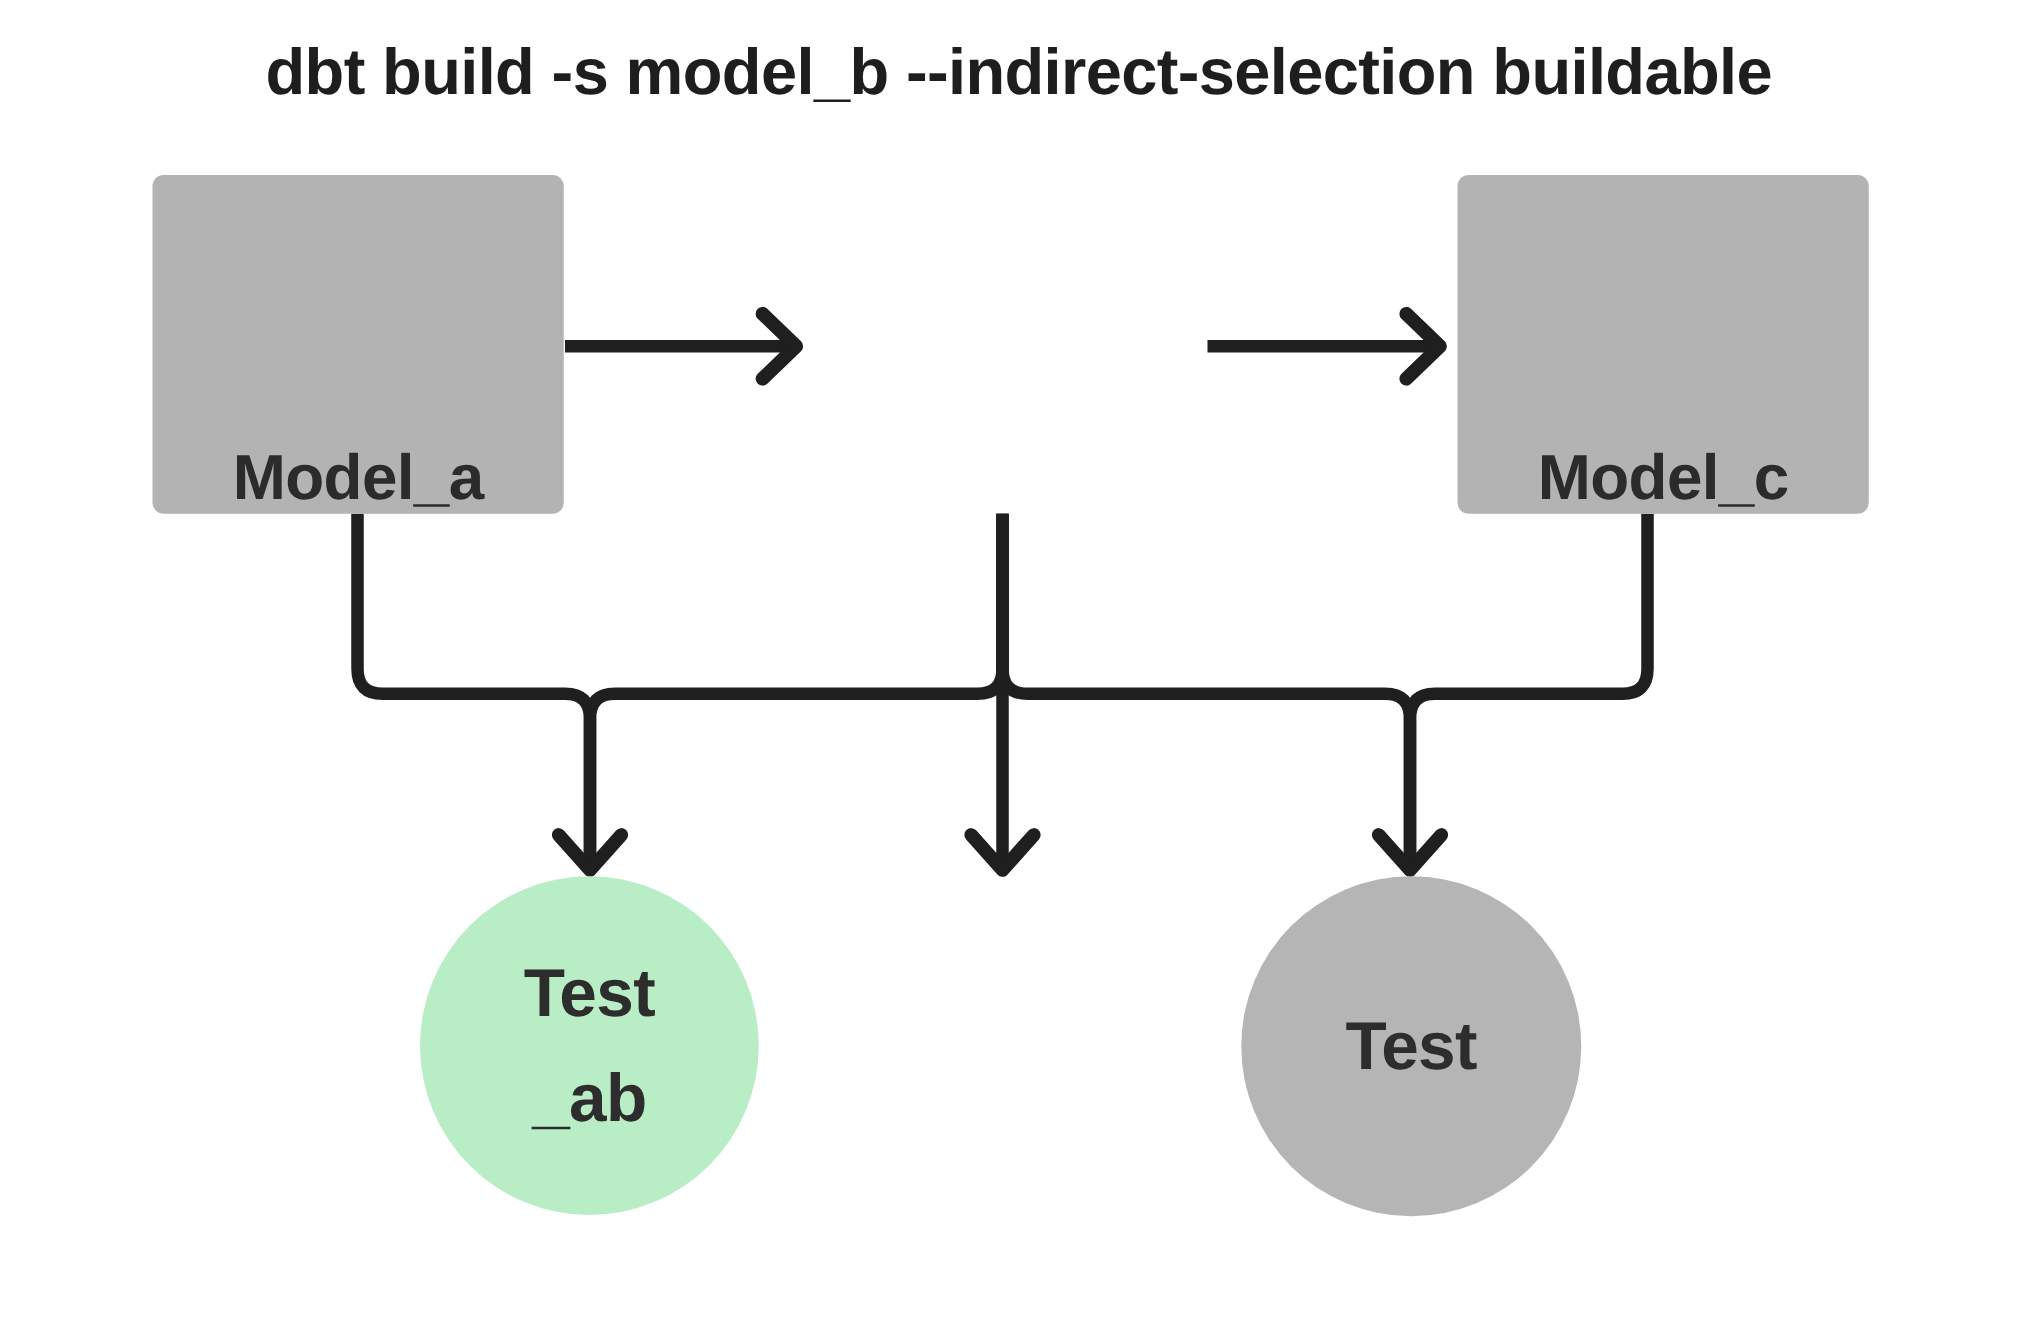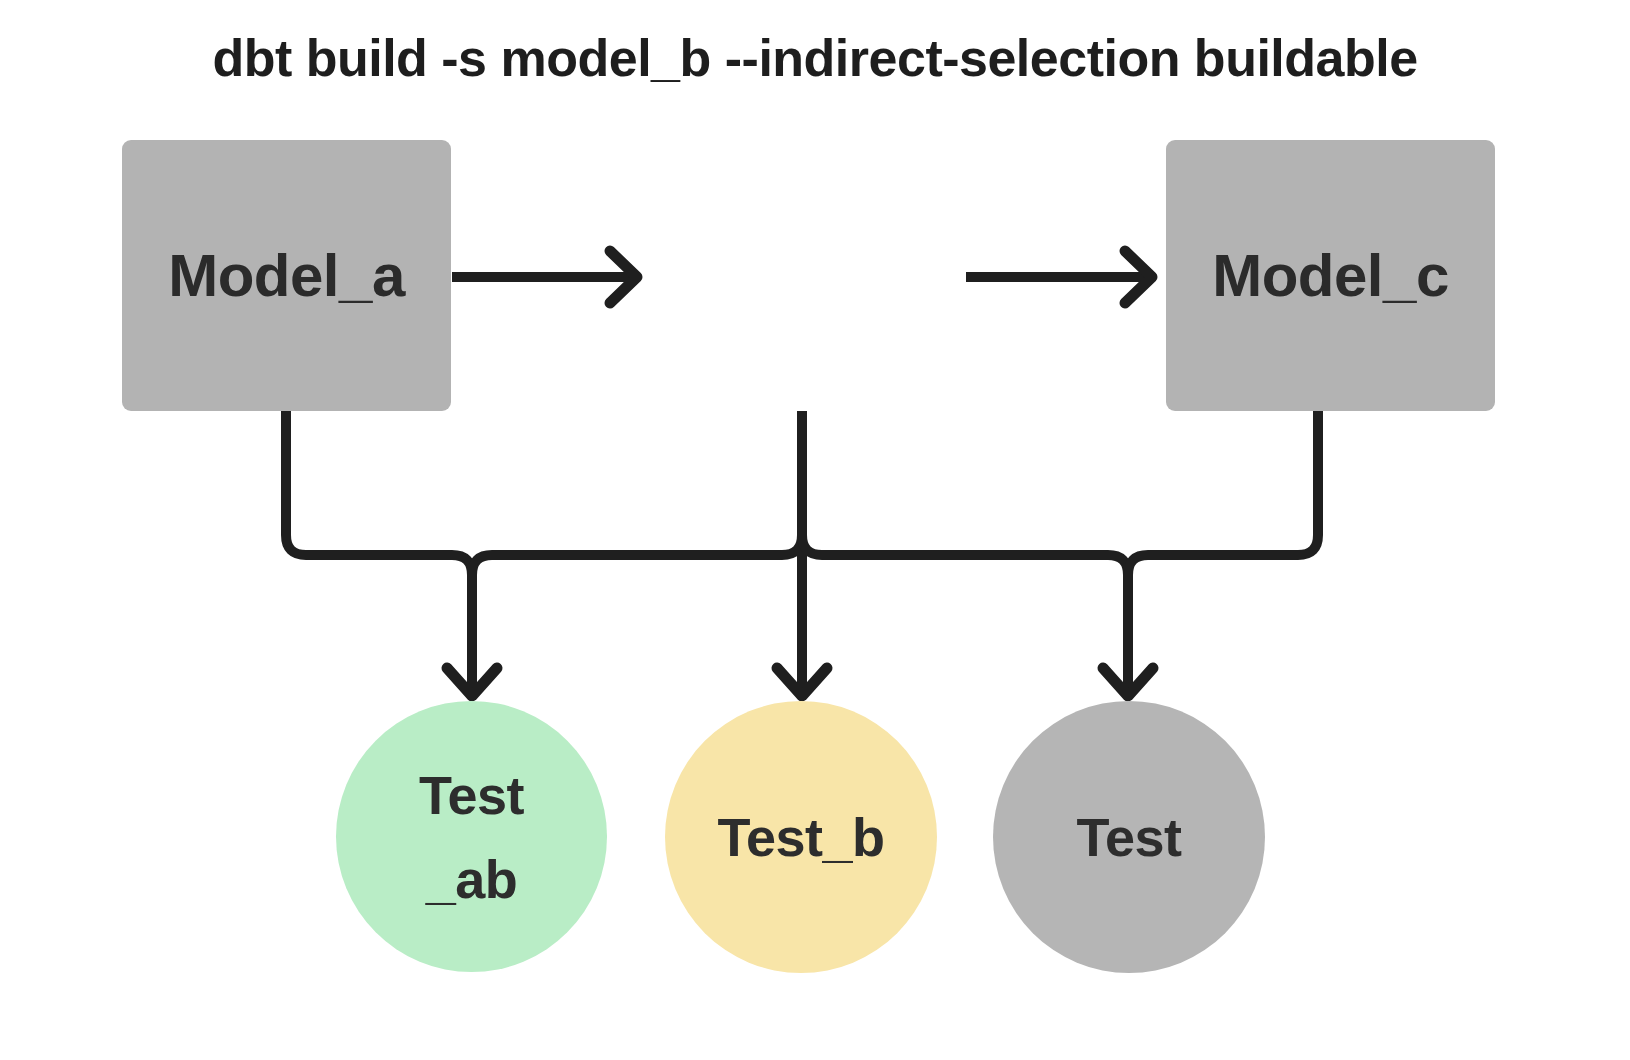--- a/index.html
+++ b/index.html
@@ -31,24 +31,24 @@
   svg.edges {
     position: absolute;
     left: 0;
     top: 0;
     width: 1630px;
     height: 1060px;
   }
   .model-node {
     position: absolute;
     display: flex;
-    align-items: center;
+    align-items: flex-end;
     justify-content: center;
     border-radius: 9px;
-    font-size: 60px;
+    font-size: 51px;
     font-weight: 600;
     letter-spacing: -0.5px;
     color: #2b2b2b;
     background: #b3b3b3;
   }
   .model-node.selected {
     background: #4696f1;
     color: #ffffff;
   }
   #model_a { left: 122px; top: 140px; width: 329px; height: 271px; }
@@ -116,22 +116,18 @@
 
   <div class="model-node" id="model_c">
     <span>Model_c</span>
   </div>
 
   <div class="test-node" id="test_ab">
     <span class="line">Test</span>
     <span class="line">_ab</span>
   </div>
 
-  <div class="test-node" id="test_b">
-    <span class="line">Test_b</span>
-    <span class="line"></span>
-  </div>
 
   <div class="test-node" id="test_bc">
     <span class="line">Test</span>
   </div>
 
 </div>
 
 </body></html>

